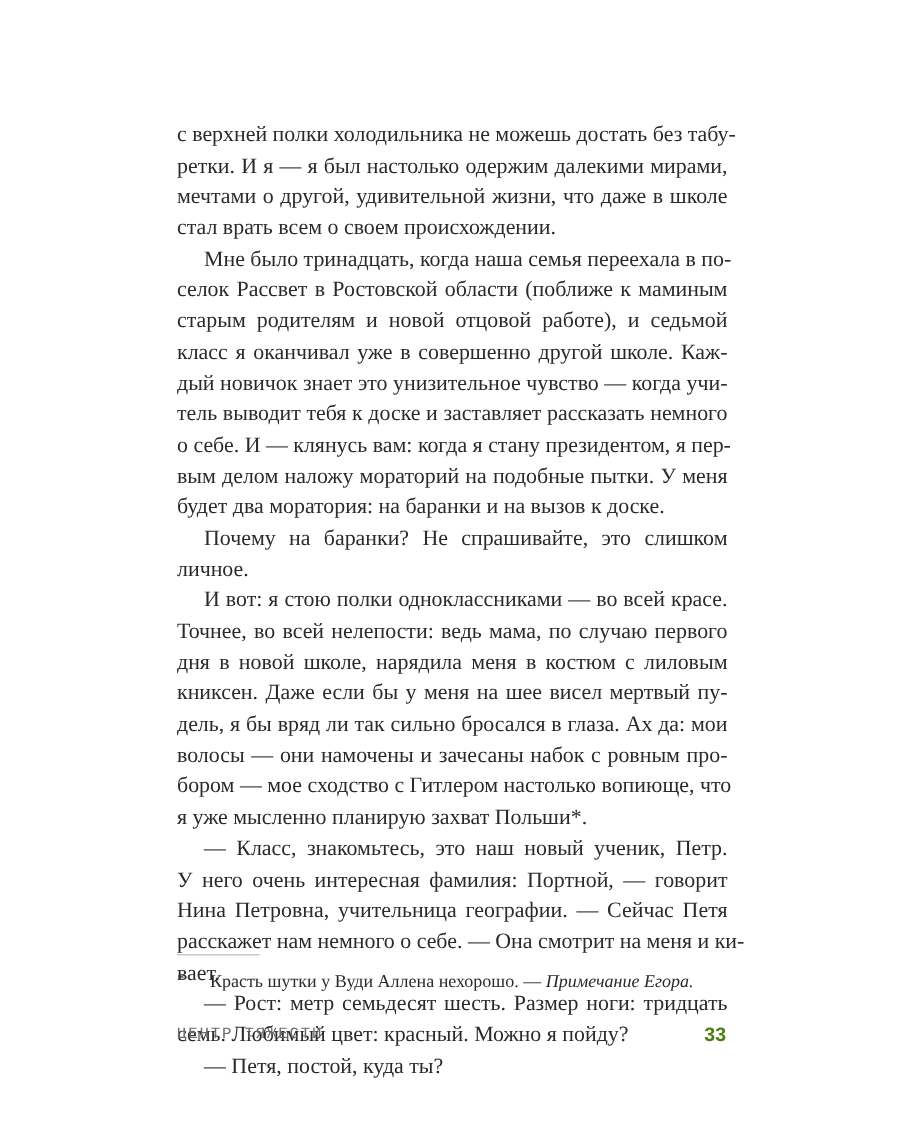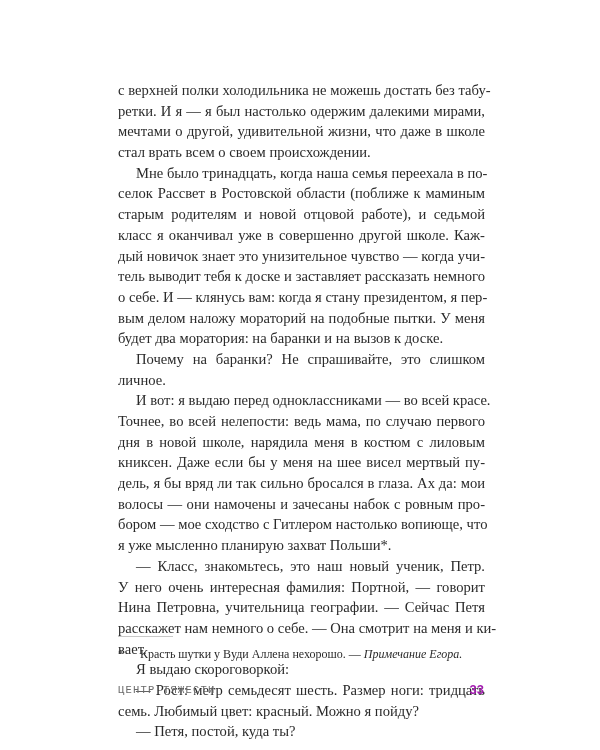--- a/index.html
+++ b/index.html
@@ -73,21 +73,21 @@
       letter-spacing: 1.2px;
       color: #6a6a6a;
     }
     .page-number {
       position: absolute;
       right: 116px;
       top: 682px;
       font-family: "Liberation Sans", "DejaVu Sans", sans-serif;
       font-size: 13px;
       font-weight: bold;
-      color: #a21caf;
+      color: #4d7c0f;
     }
   </style>
 </head>
 <body>
 
 <div class="page-body">
   <span class="line">с верхней полки холодильника не можешь достать без табу-</span>
   <span class="line">ретки. И я — я был настолько одержим далекими мирами,</span>
   <span class="line">мечтами о другой, удивительной жизни, что даже в школе</span>
   <span class="line last">стал врать всем о своем происхождении.</span>
@@ -95,34 +95,33 @@
   <span class="line">селок Рассвет в Ростовской области (поближе к маминым</span>
   <span class="line">старым родителям и новой отцовой работе), и седьмой</span>
   <span class="line">класс я оканчивал уже в совершенно другой школе. Каж-</span>
   <span class="line">дый новичок знает это унизительное чувство — когда учи-</span>
   <span class="line">тель выводит тебя к доске и заставляет рассказать немного</span>
   <span class="line">о себе. И — клянусь вам: когда я стану президентом, я пер-</span>
   <span class="line">вым делом наложу мораторий на подобные пытки. У меня</span>
   <span class="line last">будет два моратория: на баранки и на вызов к доске.</span>
   <span class="line indent">Почему на баранки? Не спрашивайте, это слишком</span>
   <span class="line last">личное.</span>
-  <span class="line indent">И вот: я выдаю перед одноклассниками — во всей красе.</span>
+  <span class="line indent">И вот: я стою полки одноклассниками — во всей красе.</span>
   <span class="line">Точнее, во всей нелепости: ведь мама, по случаю первого</span>
   <span class="line">дня в новой школе, нарядила меня в костюм с лиловым</span>
   <span class="line">книксен. Даже если бы у меня на шее висел мертвый пу-</span>
   <span class="line">дель, я бы вряд ли так сильно бросался в глаза. Ах да: мои</span>
   <span class="line">волосы — они намочены и зачесаны набок с ровным про-</span>
   <span class="line">бором — мое сходство с Гитлером настолько вопиюще, что</span>
   <span class="line last">я уже мысленно планирую захват Польши*.</span>
   <span class="line indent">— Класс, знакомьтесь, это наш новый ученик, Петр.</span>
   <span class="line">У него очень интересная фамилия: Портной, — говорит</span>
   <span class="line">Нина Петровна, учительница географии. — Сейчас Петя</span>
   <span class="line">расскажет нам немного о себе. — Она смотрит на меня и ки-</span>
   <span class="line last">вает.</span>
-  <span class="line indent last">Я выдаю скороговоркой:</span>
   <span class="line indent">— Рост: метр семьдесят шесть. Размер ноги: тридцать</span>
   <span class="line last">семь. Любимый цвет: красный. Можно я пойду?</span>
   <span class="line indent last">— Петя, постой, куда ты?</span>
 </div>
 
 <div class="footnote-rule"></div>
 
 <div class="footnote">
   <span class="mark">*</span><span>Красть шутки у Вуди Аллена нехорошо. — </span><em>Примечание Егора.</em>
 </div>

